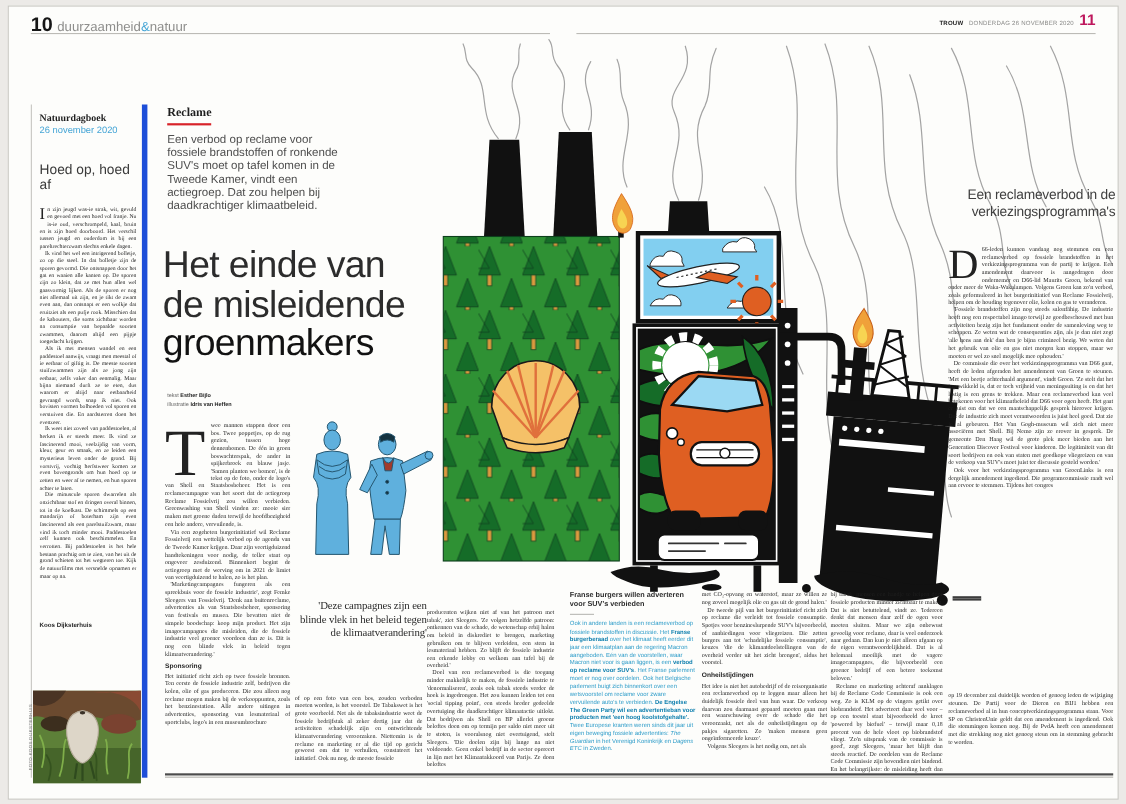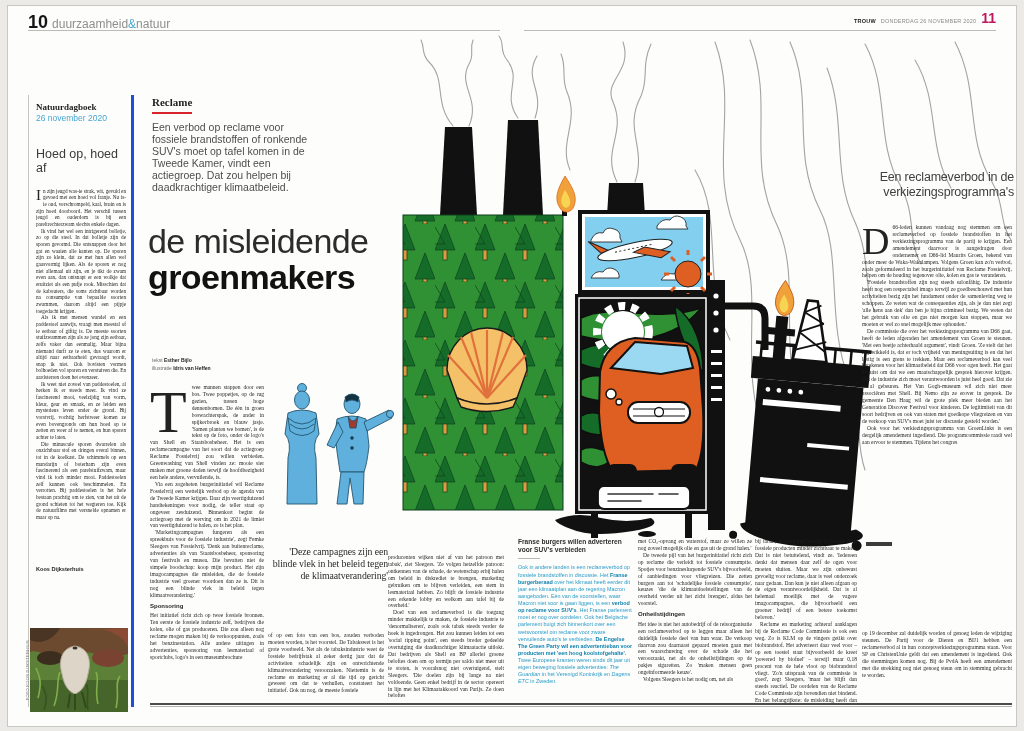--- a/index.html
+++ b/index.html
@@ -16,39 +16,39 @@
   .hdr-left b { color:#161616; font-size:18px; margin-right:4px; }
   .hdr-left .amp { color:var(--accent-blue); }
   .hdr-rule { height:1px; background:#bcbbb6; top:30px; width:472px; }
   .hdr-right { left:524px; top:10px; width:472px; display:flex; justify-content:flex-end; align-items:baseline; gap:5px;
                font-family:"Liberation Sans",sans-serif; }
   .hdr-right .brand { font-size:5.5px; font-weight:bold; color:#222; letter-spacing:.2px;}
   .hdr-right .date  { font-size:5.5px; color:#8b8b89; letter-spacing:.2px;}
   .hdr-right .pnum  { font-size:14px; font-weight:bold; color:#be185d; }
 
   
-  .nd { left:28px; top:95px; width:106px; height:612px; border-left:1px solid #c6c5c0; border-right:3px solid #1d4ed8;
+  .nd { left:28px; top:95px; width:106px; height:612px; border-left:1px solid #c6c5c0; border-right:5px solid #1d4ed8;
         padding:7px 5px 0 7px; }
   .nd-title { font-size:9px; font-weight:bold; }
   .nd-date  { font-family:"Liberation Sans",sans-serif; font-size:8.5px; color:var(--accent-blue); margin-top:1px;}
   .nd-head  { font-family:"Liberation Sans",sans-serif; font-size:12.5px; color:#3a3a3a; line-height:1.15; margin-top:24px; }
   .nd-body  { margin-top:12px; font-size:5.2px; line-height:1.28; text-align:justify; height:370px; overflow:hidden;}
   .nd-body p + p { text-indent:5px; }
   .nd-author { font-family:"Liberation Sans",sans-serif; font-size:5.6px; font-weight:bold; margin-top:8px;}
   .nd-credit { left:25px; top:640px; font-family:"Liberation Sans",sans-serif; font-size:4px; color:#777;
                writing-mode:vertical-rl; transform:rotate(180deg); letter-spacing:.3px;}
 
   
   .kicker { left:152px; top:96px; font-size:11px; font-weight:bold; }
   .red-rule { left:152px; top:112px; width:40px; height:2px; background:var(--red); }
   .intro { left:152px; top:122px; width:168px; font-family:"Liberation Sans",sans-serif;
            font-size:10.5px; line-height:1.14; color:#4e4e4e; }
   .headline { left:148px; top:224px; width:300px; font-family:"Liberation Sans",sans-serif;
               font-size:34px; line-height:1.05; letter-spacing:-.6px; color:#2c2c2c; font-weight:300;}
-  .headline .hl-bold { font-weight:bold; color:#121212; }
+  .headline .hl-bold { font-weight:normal; color:#121212; }
   .byline { left:152px; top:357px; font-family:"Liberation Sans",sans-serif; font-size:5px; color:#6b6b6b; line-height:1.5;}
   .byline b { color:#1c1c1c; }
 
   
   .col { font-size:5.5px; line-height:1.26; text-align:justify; overflow:hidden; }
   .col p + p { text-indent:5px; }
   .subhead { font-family:"Liberation Sans",sans-serif; font-weight:bold; font-size:6px; margin:4px 0 2px; text-indent:0 !important;}
   .dropcap { float:left; font-family:"Liberation Serif",serif; font-weight:500; color:#222; }
   .dc-T { font-size:60px; line-height:.8; padding:4px 5px 0 0; }
   .dc-D { font-size:38px; line-height:.82; padding:2px 3px 0 0; }
@@ -113,20 +113,21 @@
   <path d="M40,66 L38,80 M52,64 L56,80 M45,66 L45,82" stroke="#2f4a1e" stroke-width="2" fill="none"></path>
   <path d="M8,70 C12,55 10,48 6,40 M24,78 C30,62 26,52 30,44 M68,76 C64,60 70,52 66,44 M86,80 C90,64 84,56 90,48" stroke="#7fae4a" stroke-width="1.6" fill="none"></path>
   <path d="M14,82 C18,70 16,64 12,58 M58,82 C56,70 60,62 56,56" stroke="#35531f" stroke-width="1.6" fill="none"></path>
 </svg>
 <div class="abs nd-credit z2">FOTO KOOS DIJKSTERHUIS</div>
 
 <div class="abs kicker z2">Reclame</div>
 <div class="abs red-rule z2"></div>
 <div class="abs intro z2">Een verbod op reclame voor fossiele brandstoffen of ronkende SUV's moet op tafel komen in de Tweede Kamer, vindt een actiegroep. Dat zou helpen bij daadkrachtiger klimaatbeleid.</div>
 <div class="abs headline z2">
+  <div>Het einde van</div>
   <div>de misleidende</div>
   <div class="hl-bold">groenmakers</div>
 </div>
 <div class="abs byline z2">
   <div><span>tekst </span><b>Esther Bijlo</b></div>
   <div><span>illustratie </span><b>Idris van Heffen</b></div>
 </div>
 
 <div class="abs col z2" style="left:150px; top:384px; width:114px; height:318px;">
   <p><span class="dropcap dc-T">T</span><span>wee mannen stappen door een bos. Twee poppetjes, op de rug gezien, tussen hoge dennenbomen. De één in groen boswachterspak, de ander in spijkerbroek en blauw jasje. 'Samen planten we bomen', is de tekst op de foto, onder de logo's van Shell en Staatsbosbeheer. Het is een reclamecampagne van het soort dat de actiegroep Reclame Fossielvrij zou willen verbieden. Greenwashing van Shell vinden ze: mooie sier maken met groene daden terwijl de hoofdbezigheid een hele andere, vervuilende, is.</span></p>

